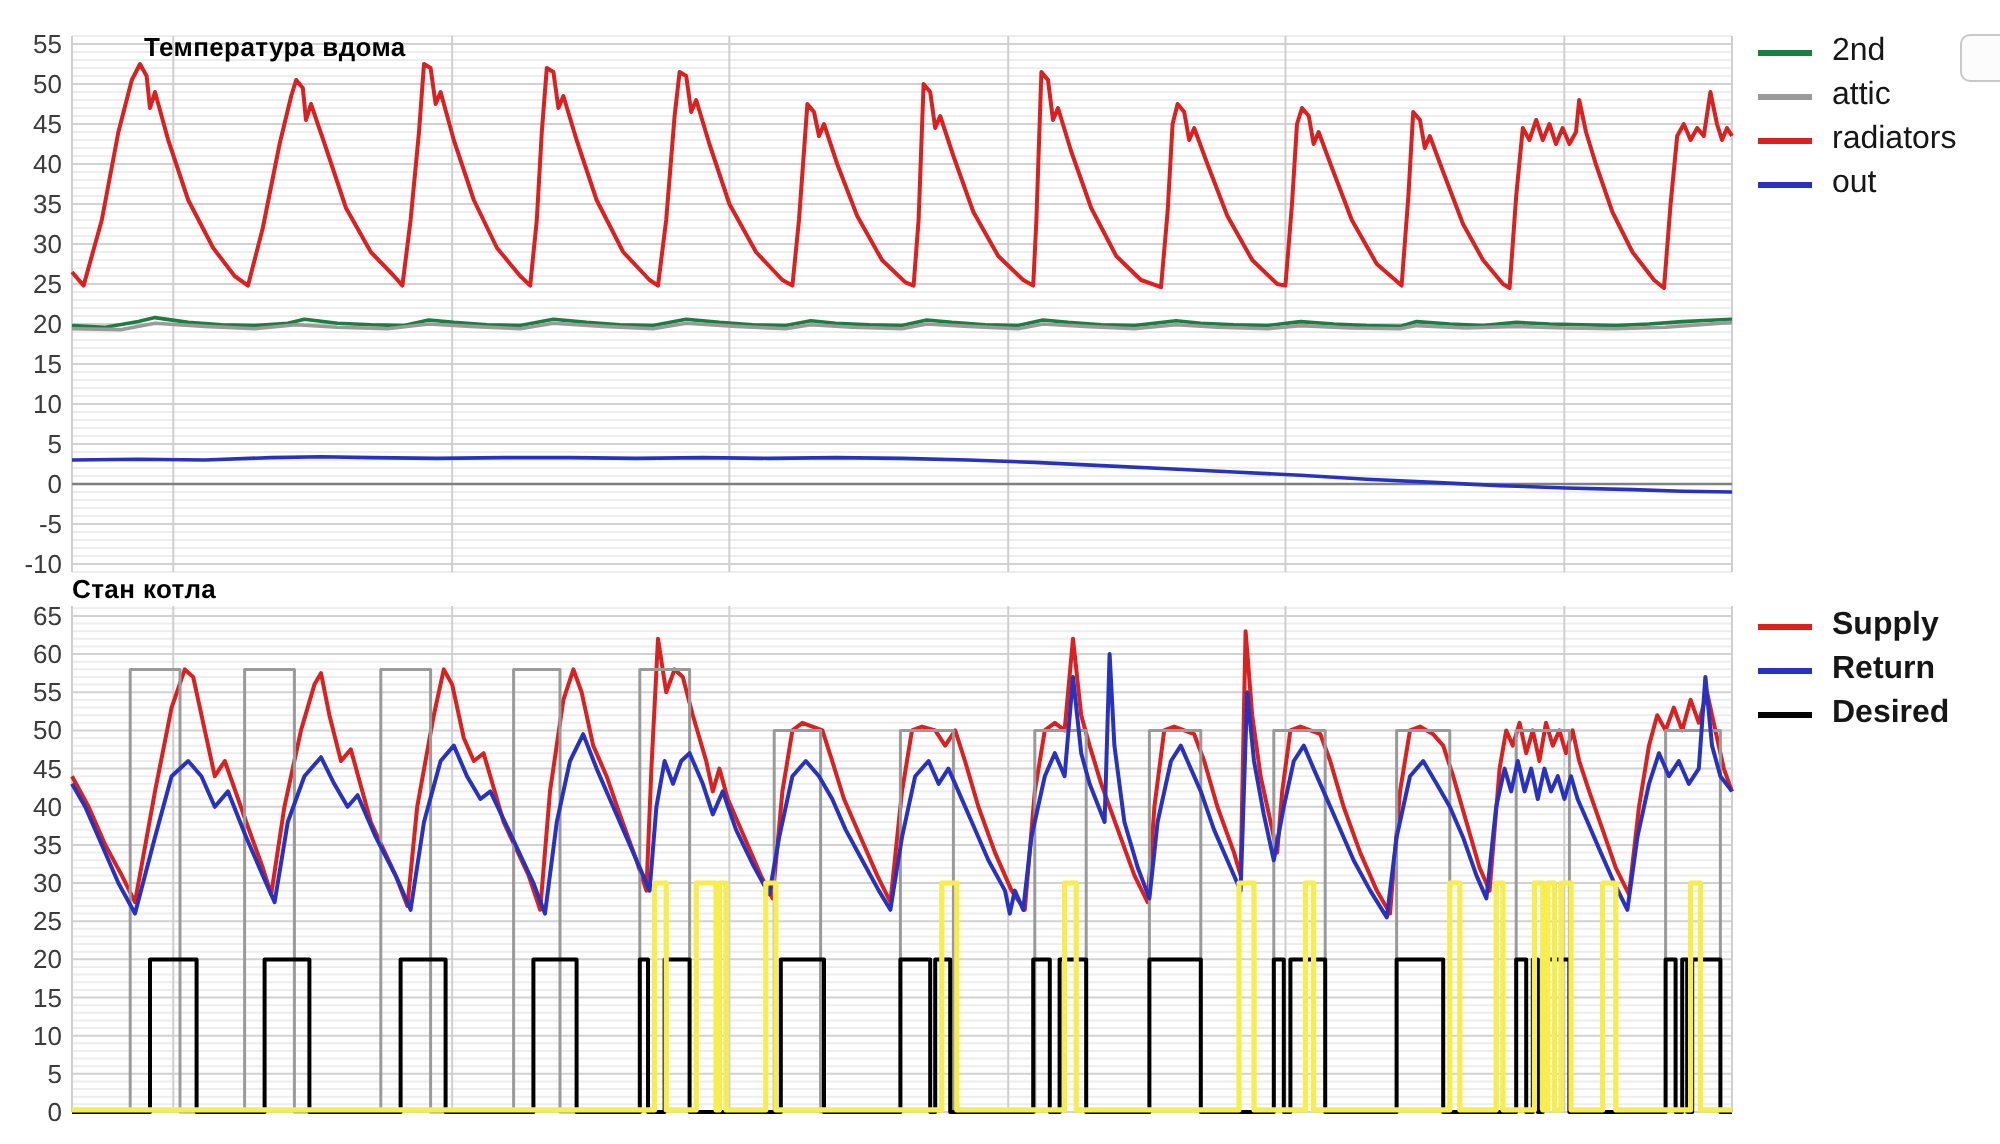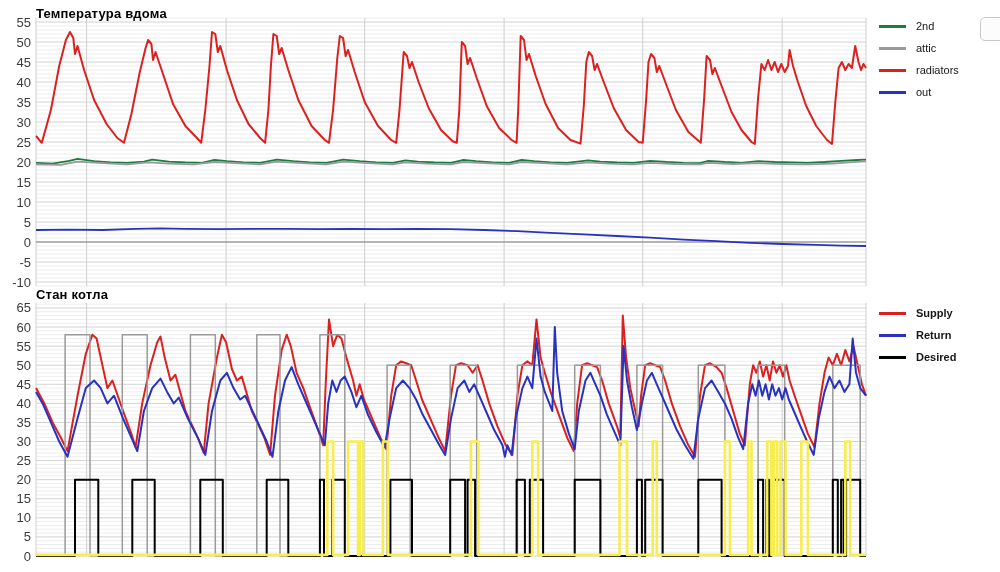--- a/index.html
+++ b/index.html
@@ -8,21 +8,21 @@
     font-family:"Liberation Sans",sans-serif;
   }
   #svg-root{position:absolute;left:0;top:0;}
   .chart-title{
     position:absolute;left:36px;font-size:13px;font-weight:bold;color:#000;
     letter-spacing:0.2px;white-space:nowrap;
   }
   .legend{position:absolute;}
   .legend-item{display:flex;align-items:center;height:22px;}
   .legend-swatch{width:27px;height:3px;margin-right:10px;flex:0 0 auto;}
-  .legend-label{font-size:11px;color:#161616;white-space:nowrap;}
+  .legend-label{font-size:16px;color:#161616;white-space:nowrap;}
   .corner-btn{
     position:absolute;top:17px;right:-15px;width:33px;height:22px;
     border:1px solid #c9c9c9;border-radius:5px;background:#fcfcfc;
   }
   svg text{font-family:"Liberation Sans",sans-serif;font-size:13px;fill:#3b3b3b;}
 </style>
 </head>
 <body>
 
 <div class="screen">
@@ -211,21 +211,21 @@
       <text x="31" y="522.34012066365" text-anchor="end" fill="#3b3b3b">10</text>
       <text x="31" y="541.4200603318251" text-anchor="end" fill="#3b3b3b">5</text>
       <text x="31" y="560.5" text-anchor="end" fill="#3b3b3b">0</text>
       <polyline points="36.0,388.1 44.3,403.4 52.6,422.4 60.9,437.7 67.5,451.1 77.5,395.7 85.8,353.8 92.4,334.7 96.6,338.5 102.4,365.2 107.4,388.1 112.4,380.5 123.1,411.0 131.4,433.9 135.6,447.2 142.2,403.4 150.5,365.2 157.2,342.3 160.5,336.6 164.7,357.6 170.5,380.5 175.4,374.7 185.4,411.0 197.8,437.7 203.7,453.0 208.6,403.4 216.9,357.6 221.9,334.7 226.1,342.3 231.9,369.0 236.9,380.5 241.8,376.6 251.8,411.0 264.3,437.7 270.1,454.9 275.0,395.7 281.7,349.9 286.7,334.7 290.8,346.1 296.6,372.8 303.3,388.1 309.9,407.2 318.2,430.1 323.2,445.3 325.7,384.3 329.0,319.4 333.1,346.1 337.3,334.7 341.4,338.5 346.4,357.6 353.1,380.5 356.4,395.7 359.7,384.3 363.9,399.5 372.2,418.6 380.4,437.7 386.3,449.2 391.2,395.7 396.2,365.2 401.2,361.4 406.2,363.3 411.2,365.2 416.1,380.5 422.0,399.5 430.3,418.6 438.6,437.7 445.2,451.1 451.0,395.7 456.0,365.2 461.0,363.3 467.6,365.2 472.6,372.8 477.6,365.2 482.5,380.5 489.2,403.4 497.5,426.3 505.8,445.3 512.4,454.9 517.4,395.7 522.4,365.2 527.4,361.4 532.3,365.2 536.5,319.4 540.6,357.6 544.8,372.8 550.6,391.9 558.9,414.8 567.2,437.7 573.8,451.1 577.2,403.4 582.1,365.2 587.1,363.3 592.1,365.2 597.1,367.1 602.1,380.5 608.7,403.4 617.0,426.3 620.3,437.7 622.8,315.6 626.1,357.6 630.3,388.1 635.3,411.0 638.6,426.3 641.1,395.7 645.2,365.2 650.2,363.3 655.2,365.2 660.2,367.1 665.1,380.5 671.8,403.4 680.1,426.3 688.4,445.3 695.0,456.8 700.0,395.7 705.0,365.2 710.0,363.3 716.6,367.1 721.6,372.8 726.6,388.1 733.2,411.0 739.8,433.9 744.8,445.3 749.8,384.3 753.1,365.2 756.4,372.8 759.8,361.4 763.1,376.6 766.4,365.2 769.7,380.5 773.0,361.4 776.4,372.8 779.7,365.2 783.0,376.6 786.3,365.2 789.6,380.5 794.6,395.7 801.3,414.8 807.9,433.9 814.5,447.2 819.5,403.4 824.5,372.8 828.6,357.6 832.8,365.2 836.9,353.8 841.1,365.2 845.3,349.9 849.4,361.4 853.5,346.1 857.7,365.2 861.9,384.3 866.0,395.7" fill="none" stroke="#dc2020" stroke-width="2" stroke-linejoin="round" stroke-linecap="butt"></polyline>
       <polyline points="36.0,556.0 65.1,556.0 65.1,334.7 90.0,334.7 90.0,556.0 122.3,556.0 122.3,334.7 147.2,334.7 147.2,556.0 190.4,556.0 190.4,334.7 215.3,334.7 215.3,556.0 256.8,556.0 256.8,334.7 280.0,334.7 280.0,556.0 319.9,556.0 319.9,334.7 344.8,334.7 344.8,556.0 387.1,556.0 387.1,365.2 410.3,365.2 410.3,556.0 450.2,556.0 450.2,365.2 476.7,365.2 476.7,556.0 517.4,556.0 517.4,365.2 543.1,365.2 543.1,556.0 574.7,556.0 574.7,365.2 600.4,365.2 600.4,556.0 636.9,556.0 636.9,365.2 662.6,365.2 662.6,556.0 698.3,556.0 698.3,365.2 724.9,365.2 724.9,556.0 758.1,556.0 758.1,365.2 784.7,365.2 784.7,556.0 832.8,556.0 832.8,365.2 860.2,365.2 860.2,556.0 866.0,556.0" fill="none" stroke="#9a9a9a" stroke-width="1.5" stroke-linejoin="round" stroke-linecap="butt"></polyline>
       <polyline points="36.0,391.9 42.6,403.4 50.9,422.4 59.2,441.5 67.5,456.8 77.5,418.6 85.8,388.1 94.1,380.5 100.7,388.1 107.4,403.4 114.0,395.7 123.1,418.6 131.4,437.7 137.3,451.1 143.9,411.0 152.2,388.1 160.5,378.6 167.1,391.9 173.8,403.4 178.8,397.6 187.9,418.6 198.7,439.6 205.3,454.9 212.0,411.0 220.3,380.5 226.9,372.8 233.5,388.1 240.2,399.5 245.2,395.7 255.1,416.7 266.7,441.5 272.5,456.8 278.4,411.0 285.0,380.5 291.6,367.1 298.3,384.3 304.9,399.5 311.6,414.8 319.9,433.9 324.8,445.3 328.2,403.4 332.3,380.5 336.5,391.9 340.6,380.5 344.8,376.6 351.4,391.9 356.4,407.2 361.4,395.7 368.0,414.8 376.3,432.0 384.6,447.2 389.6,418.6 396.2,388.1 402.9,380.5 409.5,388.1 416.1,399.5 422.8,414.8 431.1,430.1 439.4,445.3 445.2,454.9 451.0,418.6 457.6,388.1 464.3,380.5 469.3,391.9 474.2,384.3 479.2,395.7 485.9,411.0 494.2,430.1 502.5,445.3 504.9,456.8 507.4,445.3 511.6,454.9 515.7,418.6 522.4,388.1 527.4,376.6 532.3,388.1 536.5,338.5 540.6,376.6 544.8,391.9 552.3,411.0 554.8,327.0 557.2,372.8 562.2,411.0 568.9,433.9 574.7,449.2 578.8,411.0 585.5,380.5 590.4,372.8 595.4,384.3 600.4,395.7 607.0,414.8 615.3,433.9 620.3,445.3 623.6,346.1 627.0,380.5 631.9,407.2 636.9,430.1 641.9,403.4 646.9,380.5 651.9,372.8 656.8,384.3 661.8,395.7 668.5,411.0 676.8,430.1 685.1,445.3 693.4,458.7 698.3,418.6 705.0,388.1 711.6,380.5 718.3,391.9 724.9,403.4 731.5,418.6 738.2,437.7 743.2,449.2 748.1,403.4 752.3,384.3 755.6,395.7 758.9,380.5 762.3,395.7 765.6,384.3 768.9,399.5 772.2,384.3 775.5,395.7 778.9,388.1 782.2,399.5 785.5,388.1 788.8,399.5 793.8,411.0 800.4,426.3 807.1,441.5 813.7,454.9 818.7,418.6 824.5,391.9 829.5,376.6 834.5,388.1 839.4,380.5 844.4,391.9 849.4,384.3 852.7,338.5 856.0,372.8 860.2,388.1 866.0,395.7" fill="none" stroke="#2832c0" stroke-width="2" stroke-linejoin="round" stroke-linecap="butt"></polyline>
       <polyline points="36.0,556.0 75.0,556.0 75.0,479.7 98.3,479.7 98.3,556.0 132.3,556.0 132.3,479.7 154.7,479.7 154.7,556.0 200.3,556.0 200.3,479.7 222.8,479.7 222.8,556.0 266.7,556.0 266.7,479.7 288.3,479.7 288.3,556.0 319.9,556.0 319.9,479.7 324.0,479.7 324.0,556.0 332.3,556.0 332.3,479.7 344.8,479.7 344.8,556.0 390.4,556.0 390.4,479.7 412.0,479.7 412.0,556.0 450.2,556.0 450.2,479.7 465.1,479.7 465.1,556.0 467.6,556.0 467.6,479.7 475.1,479.7 475.1,556.0 516.6,556.0 516.6,479.7 524.9,479.7 524.9,556.0 529.8,556.0 529.8,479.7 543.1,479.7 543.1,556.0 574.7,556.0 574.7,479.7 600.4,479.7 600.4,556.0 636.9,556.0 636.9,479.7 641.9,479.7 641.9,556.0 645.2,556.0 645.2,479.7 662.6,479.7 662.6,556.0 698.3,556.0 698.3,479.7 721.6,479.7 721.6,556.0 758.1,556.0 758.1,479.7 763.1,479.7 763.1,556.0 766.4,556.0 766.4,479.7 768.9,479.7 768.9,556.0 771.4,556.0 771.4,479.7 784.7,479.7 784.7,556.0 832.8,556.0 832.8,479.7 837.8,479.7 837.8,556.0 841.1,556.0 841.1,479.7 843.6,479.7 843.6,556.0 846.1,556.0 846.1,479.7 860.2,479.7 860.2,556.0 866.0,556.0" fill="none" stroke="#000000" stroke-width="2" stroke-linejoin="round" stroke-linecap="butt"></polyline>
       <polyline points="36.0,554.9 327.3,554.9 327.3,441.5 333.1,441.5 333.1,554.9 348.1,554.9 348.1,441.5 358.0,441.5 358.0,554.9 359.7,554.9 359.7,441.5 363.0,441.5 363.0,554.9 382.9,554.9 382.9,441.5 387.9,441.5 387.9,554.9 470.9,554.9 470.9,441.5 478.4,441.5 478.4,554.9 532.3,554.9 532.3,441.5 538.1,441.5 538.1,554.9 619.5,554.9 619.5,441.5 627.0,441.5 627.0,554.9 652.7,554.9 652.7,441.5 656.8,441.5 656.8,554.9 724.9,554.9 724.9,441.5 729.9,441.5 729.9,554.9 748.1,554.9 748.1,441.5 751.5,441.5 751.5,554.9 767.2,554.9 767.2,441.5 771.4,441.5 771.4,554.9 773.9,554.9 773.9,441.5 777.2,441.5 777.2,554.9 780.5,554.9 780.5,441.5 785.5,441.5 785.5,554.9 801.3,554.9 801.3,441.5 807.9,441.5 807.9,554.9 845.3,554.9 845.3,441.5 850.2,441.5 850.2,554.9 866.0,554.9" fill="none" stroke="#f7ee4e" stroke-width="2.6" stroke-linejoin="round" stroke-linecap="butt"></polyline>
     </svg>
 
-  <div class="chart-title" style="top:6px;">Температура вдома</div>
+  <div class="chart-title" style="top:16px;margin-left:36px;">Температура вдома</div>
 
   <div class="chart-title" style="top:287px;text-align:center;">Стан котла</div>
 
   <div class="legend" id="legend-0" style="left:879px;top:15px;">
       <div class="legend-item">
         <span class="legend-swatch" style="background: rgb(27, 126, 65);"></span>
         <span class="legend-label">2nd</span>
       </div>
       <div class="legend-item">
         <span class="legend-swatch" style="background: rgb(154, 154, 154);"></span>

